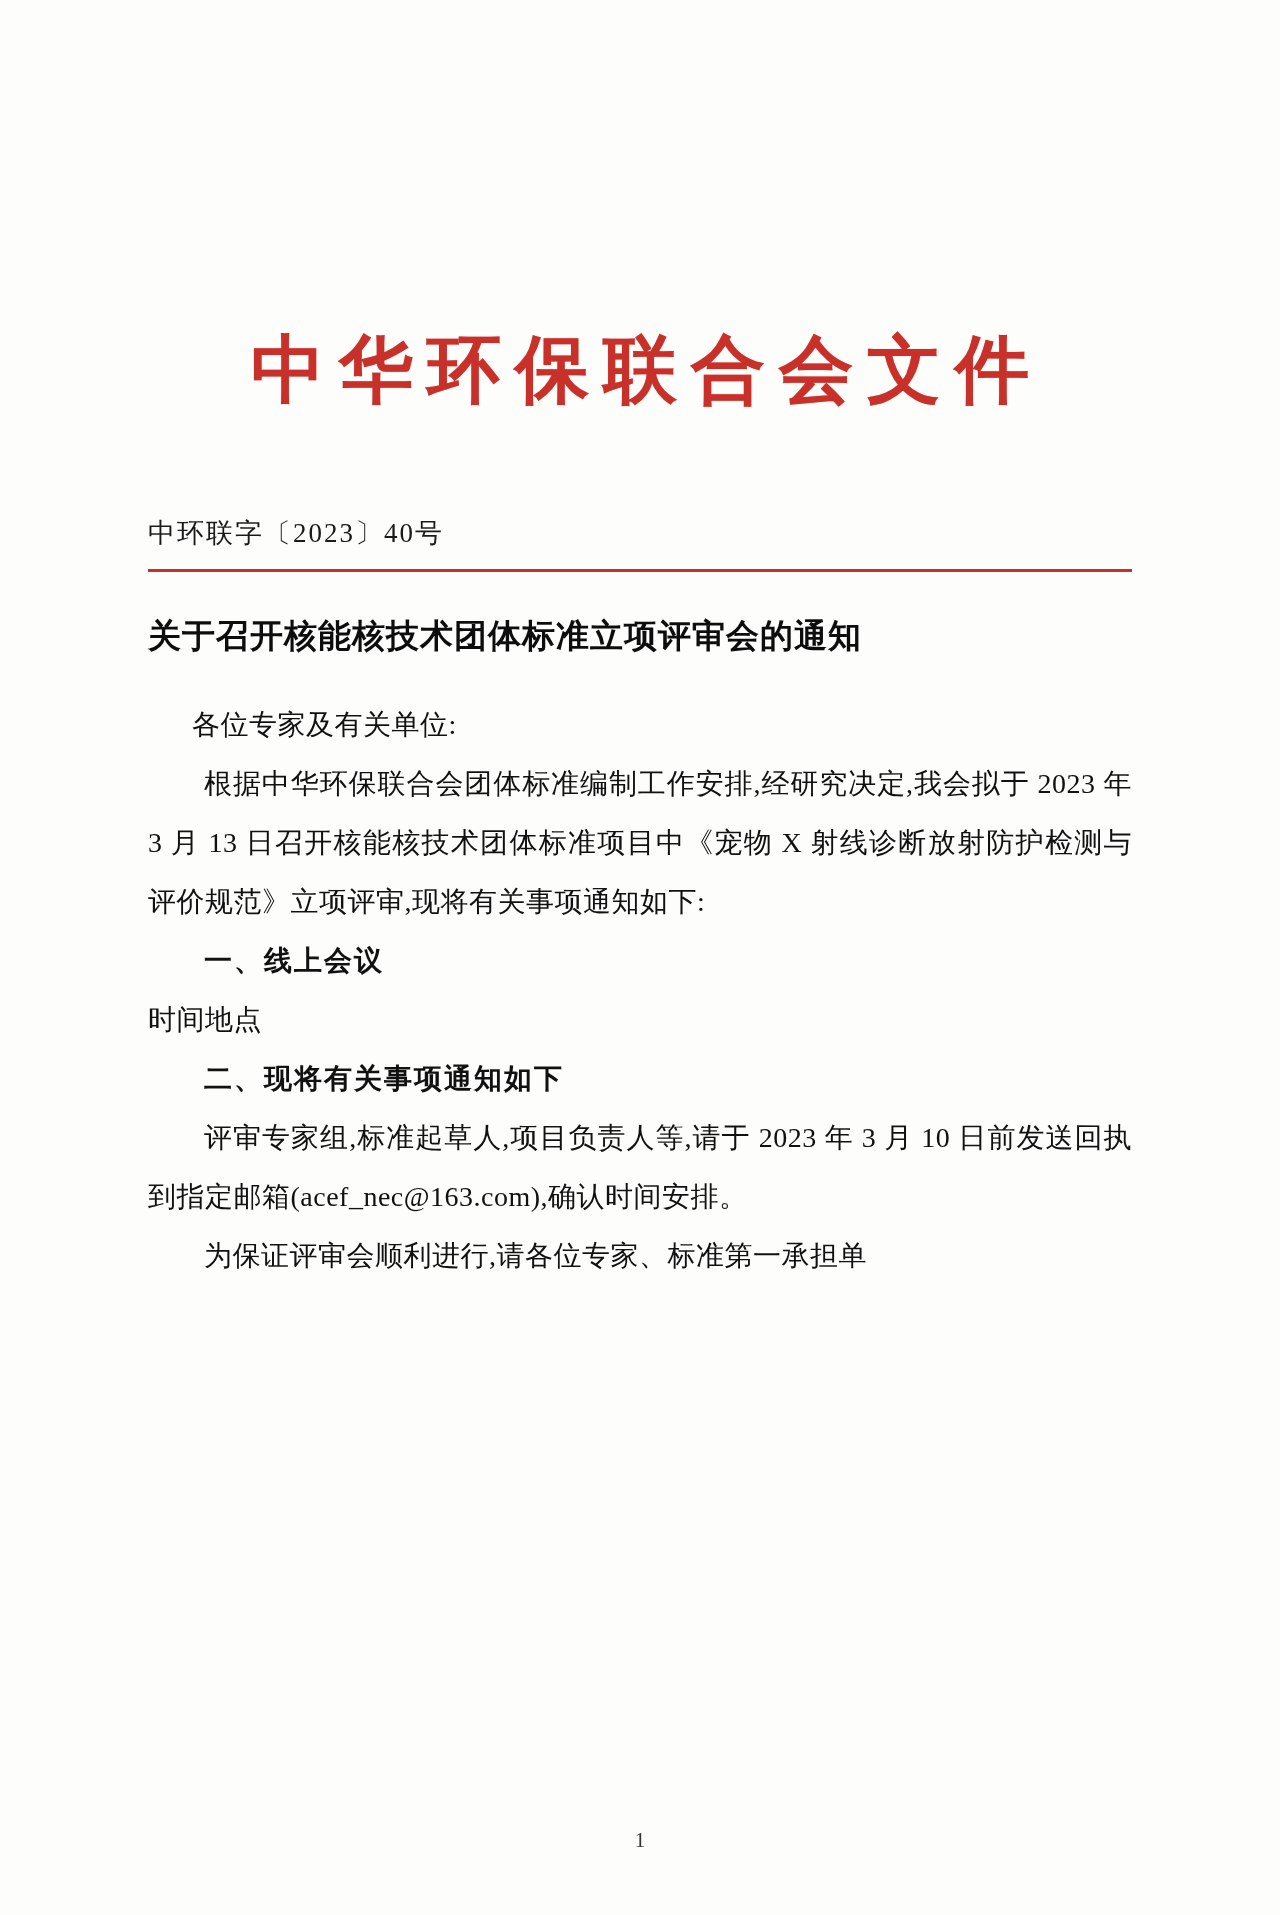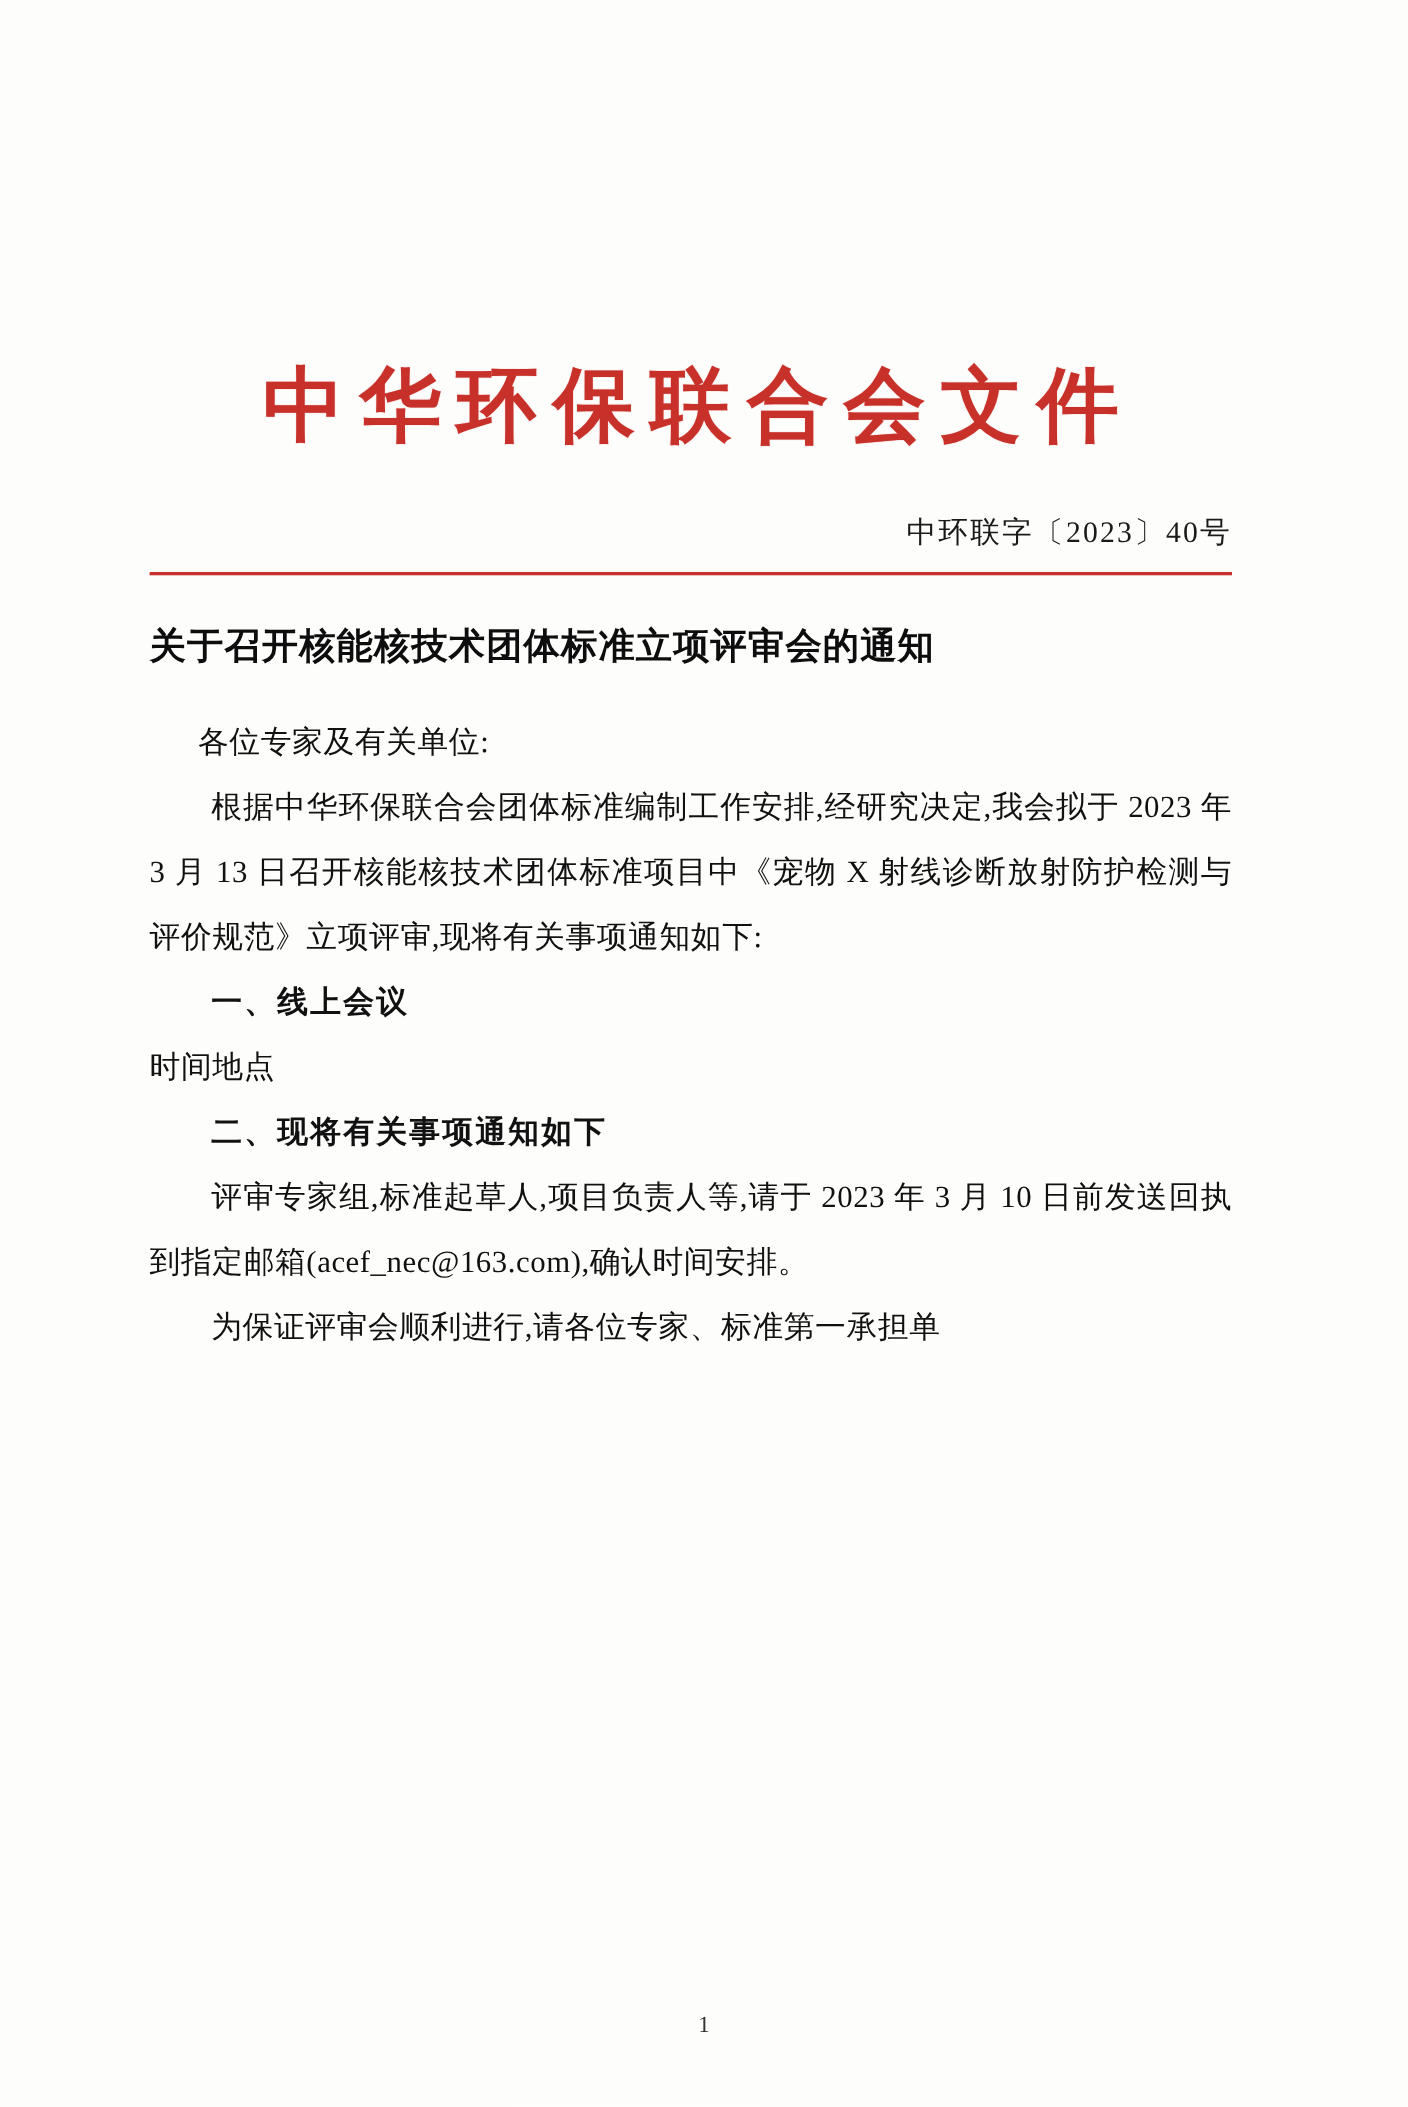--- a/index.html
+++ b/index.html
@@ -16,40 +16,40 @@
     overflow: hidden;
   }
   .page {
     position: relative;
     width: 1280px;
     height: 1915px;
     background: #fdfdfb;
   }
   .doc-body {
     position: absolute;
-    left: 136px;
+    left: 148px;
     top: 0;
     width: 984px;
     height: 1915px;
   }
   .letterhead {
     margin-top: 330px;
     text-align: center;
     color: #c8302a;
     font-family: "Liberation Serif", "DejaVu Serif", serif;
     font-weight: 700;
     font-size: 74px;
     letter-spacing: 14px;
     line-height: 1.1;
     text-indent: 14px;
     text-shadow: 0 0 1px rgba(200,48,42,0.55);
   }
   .doc-number {
-    margin-top: 55px;
-    text-align: right;
+    margin-top: 104px;
+    text-align: left;
     font-size: 27px;
     letter-spacing: 2px;
     color: #1a1a1a;
     font-family: "Liberation Serif", "DejaVu Serif", serif;
   }
   .red-rule {
     margin-top: 18px;
     height: 3px;
     background: #c8302a;
     width: 100%;

